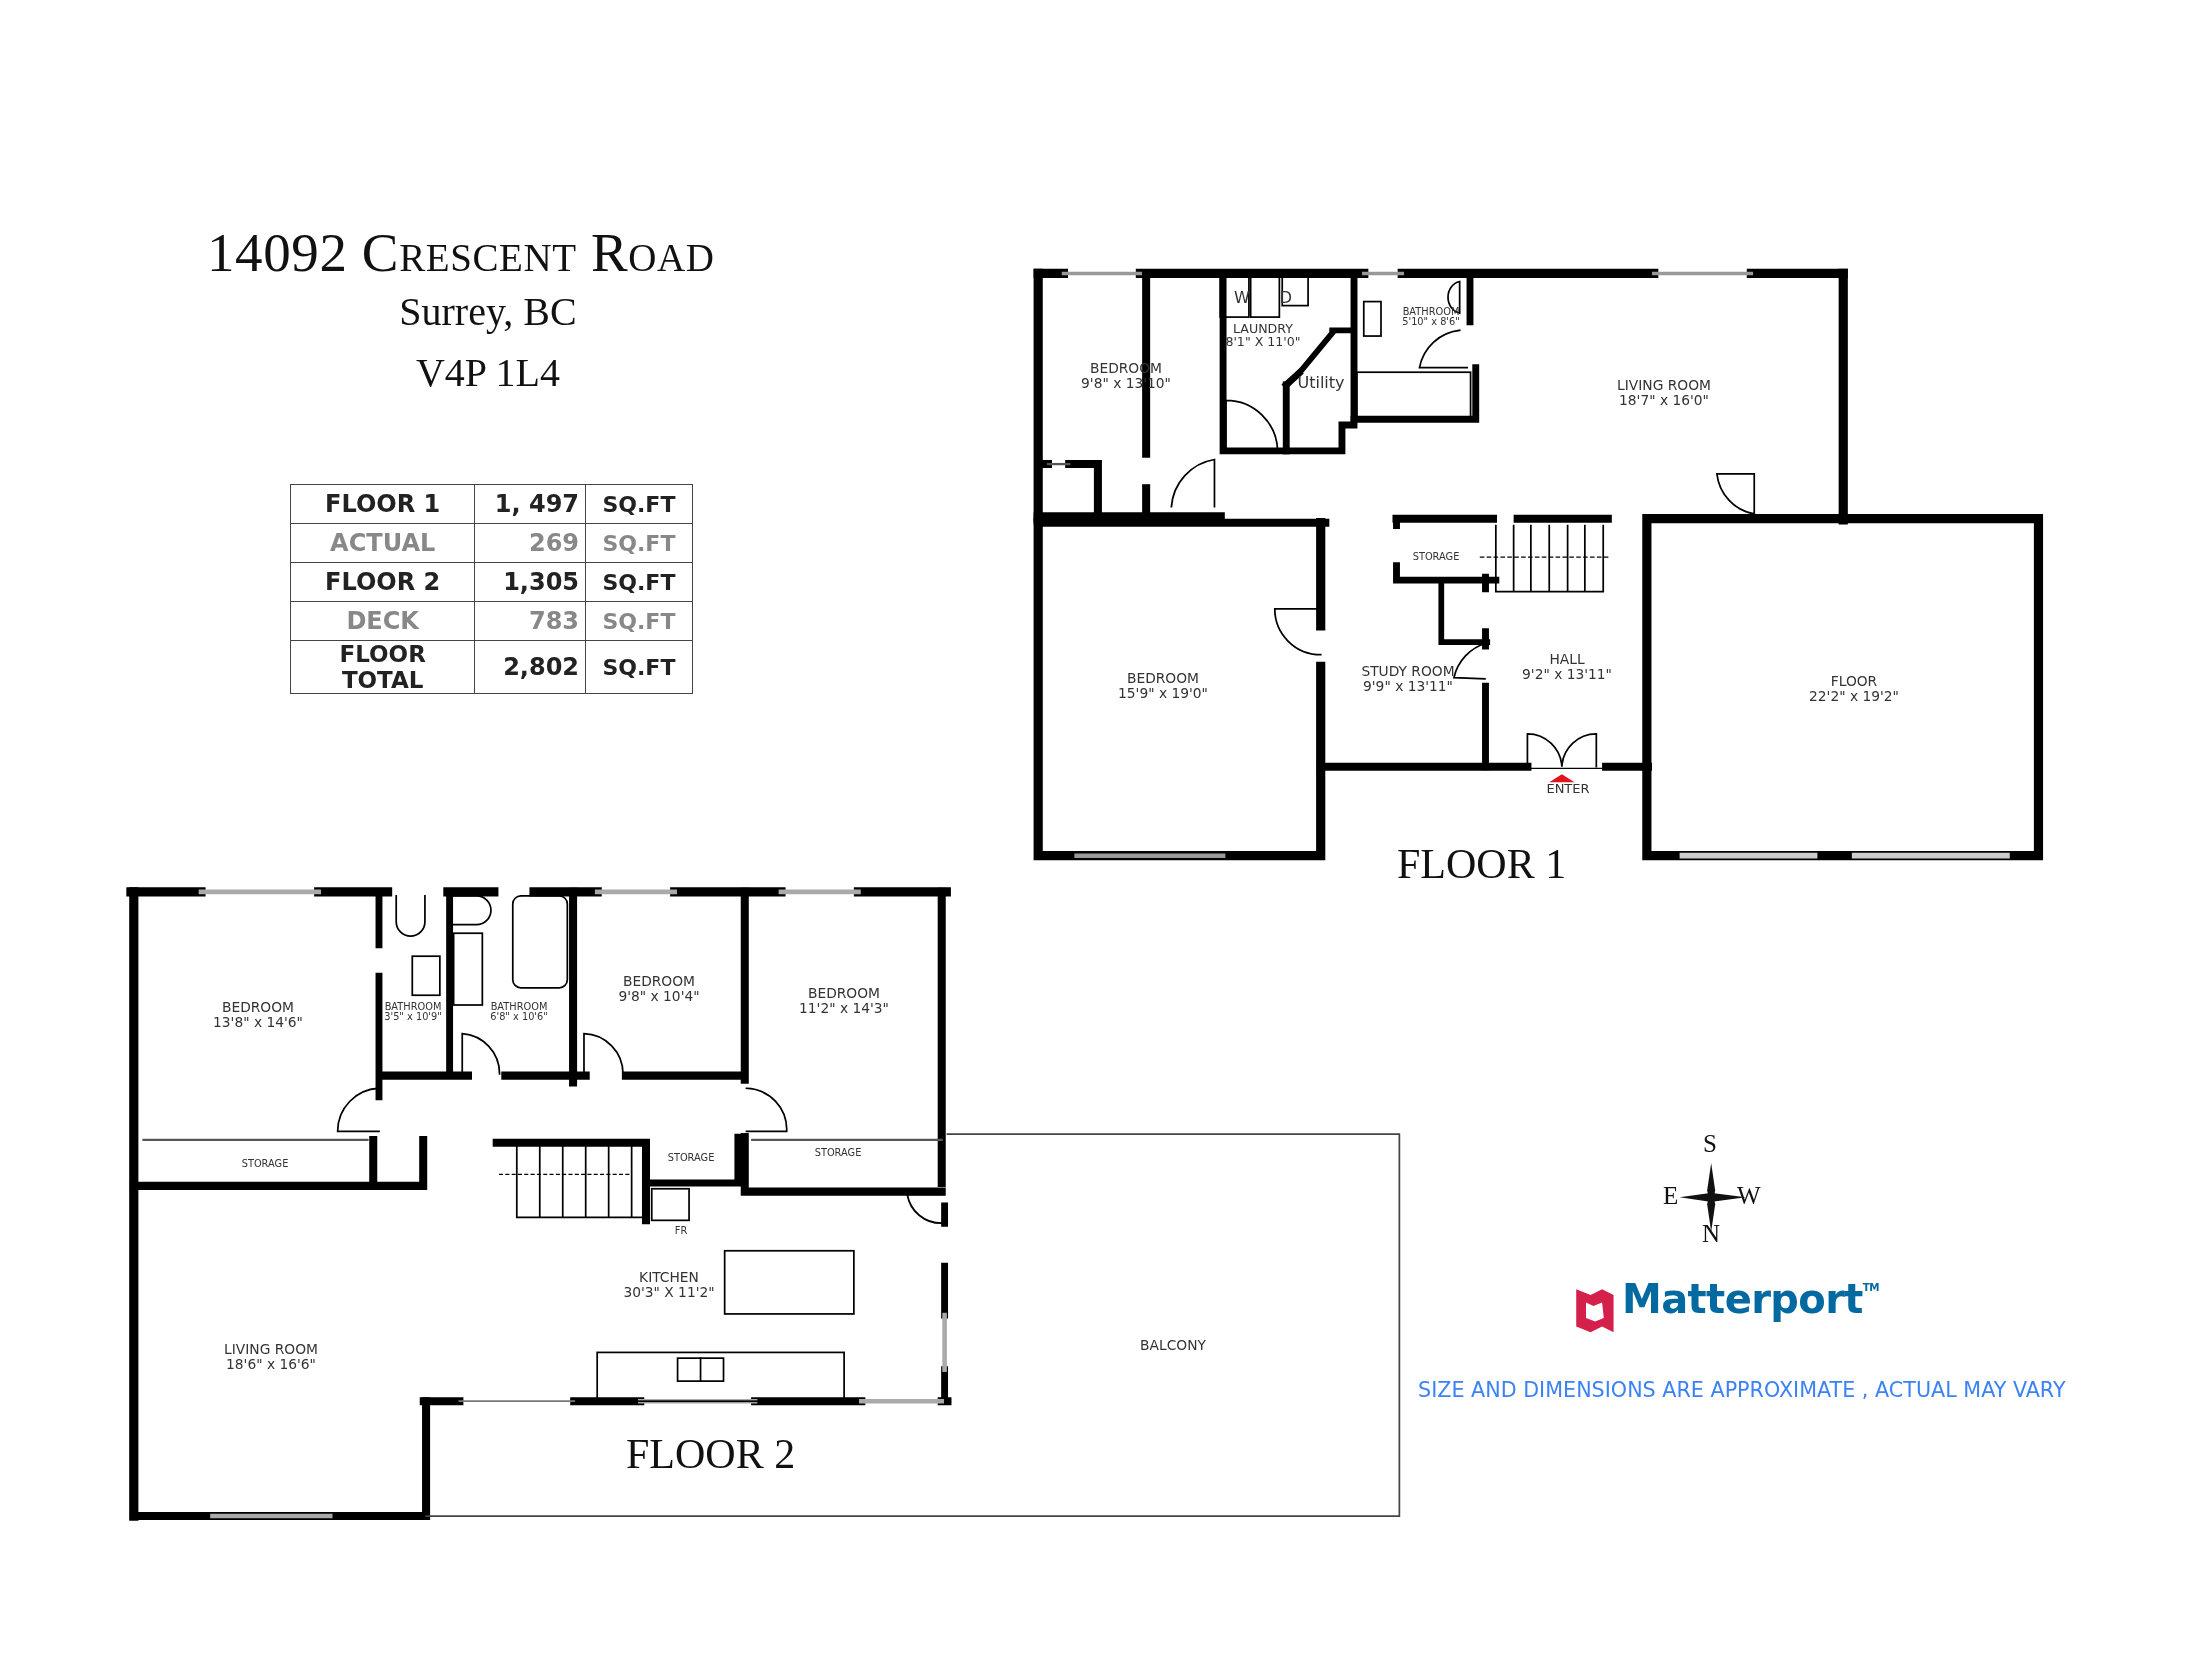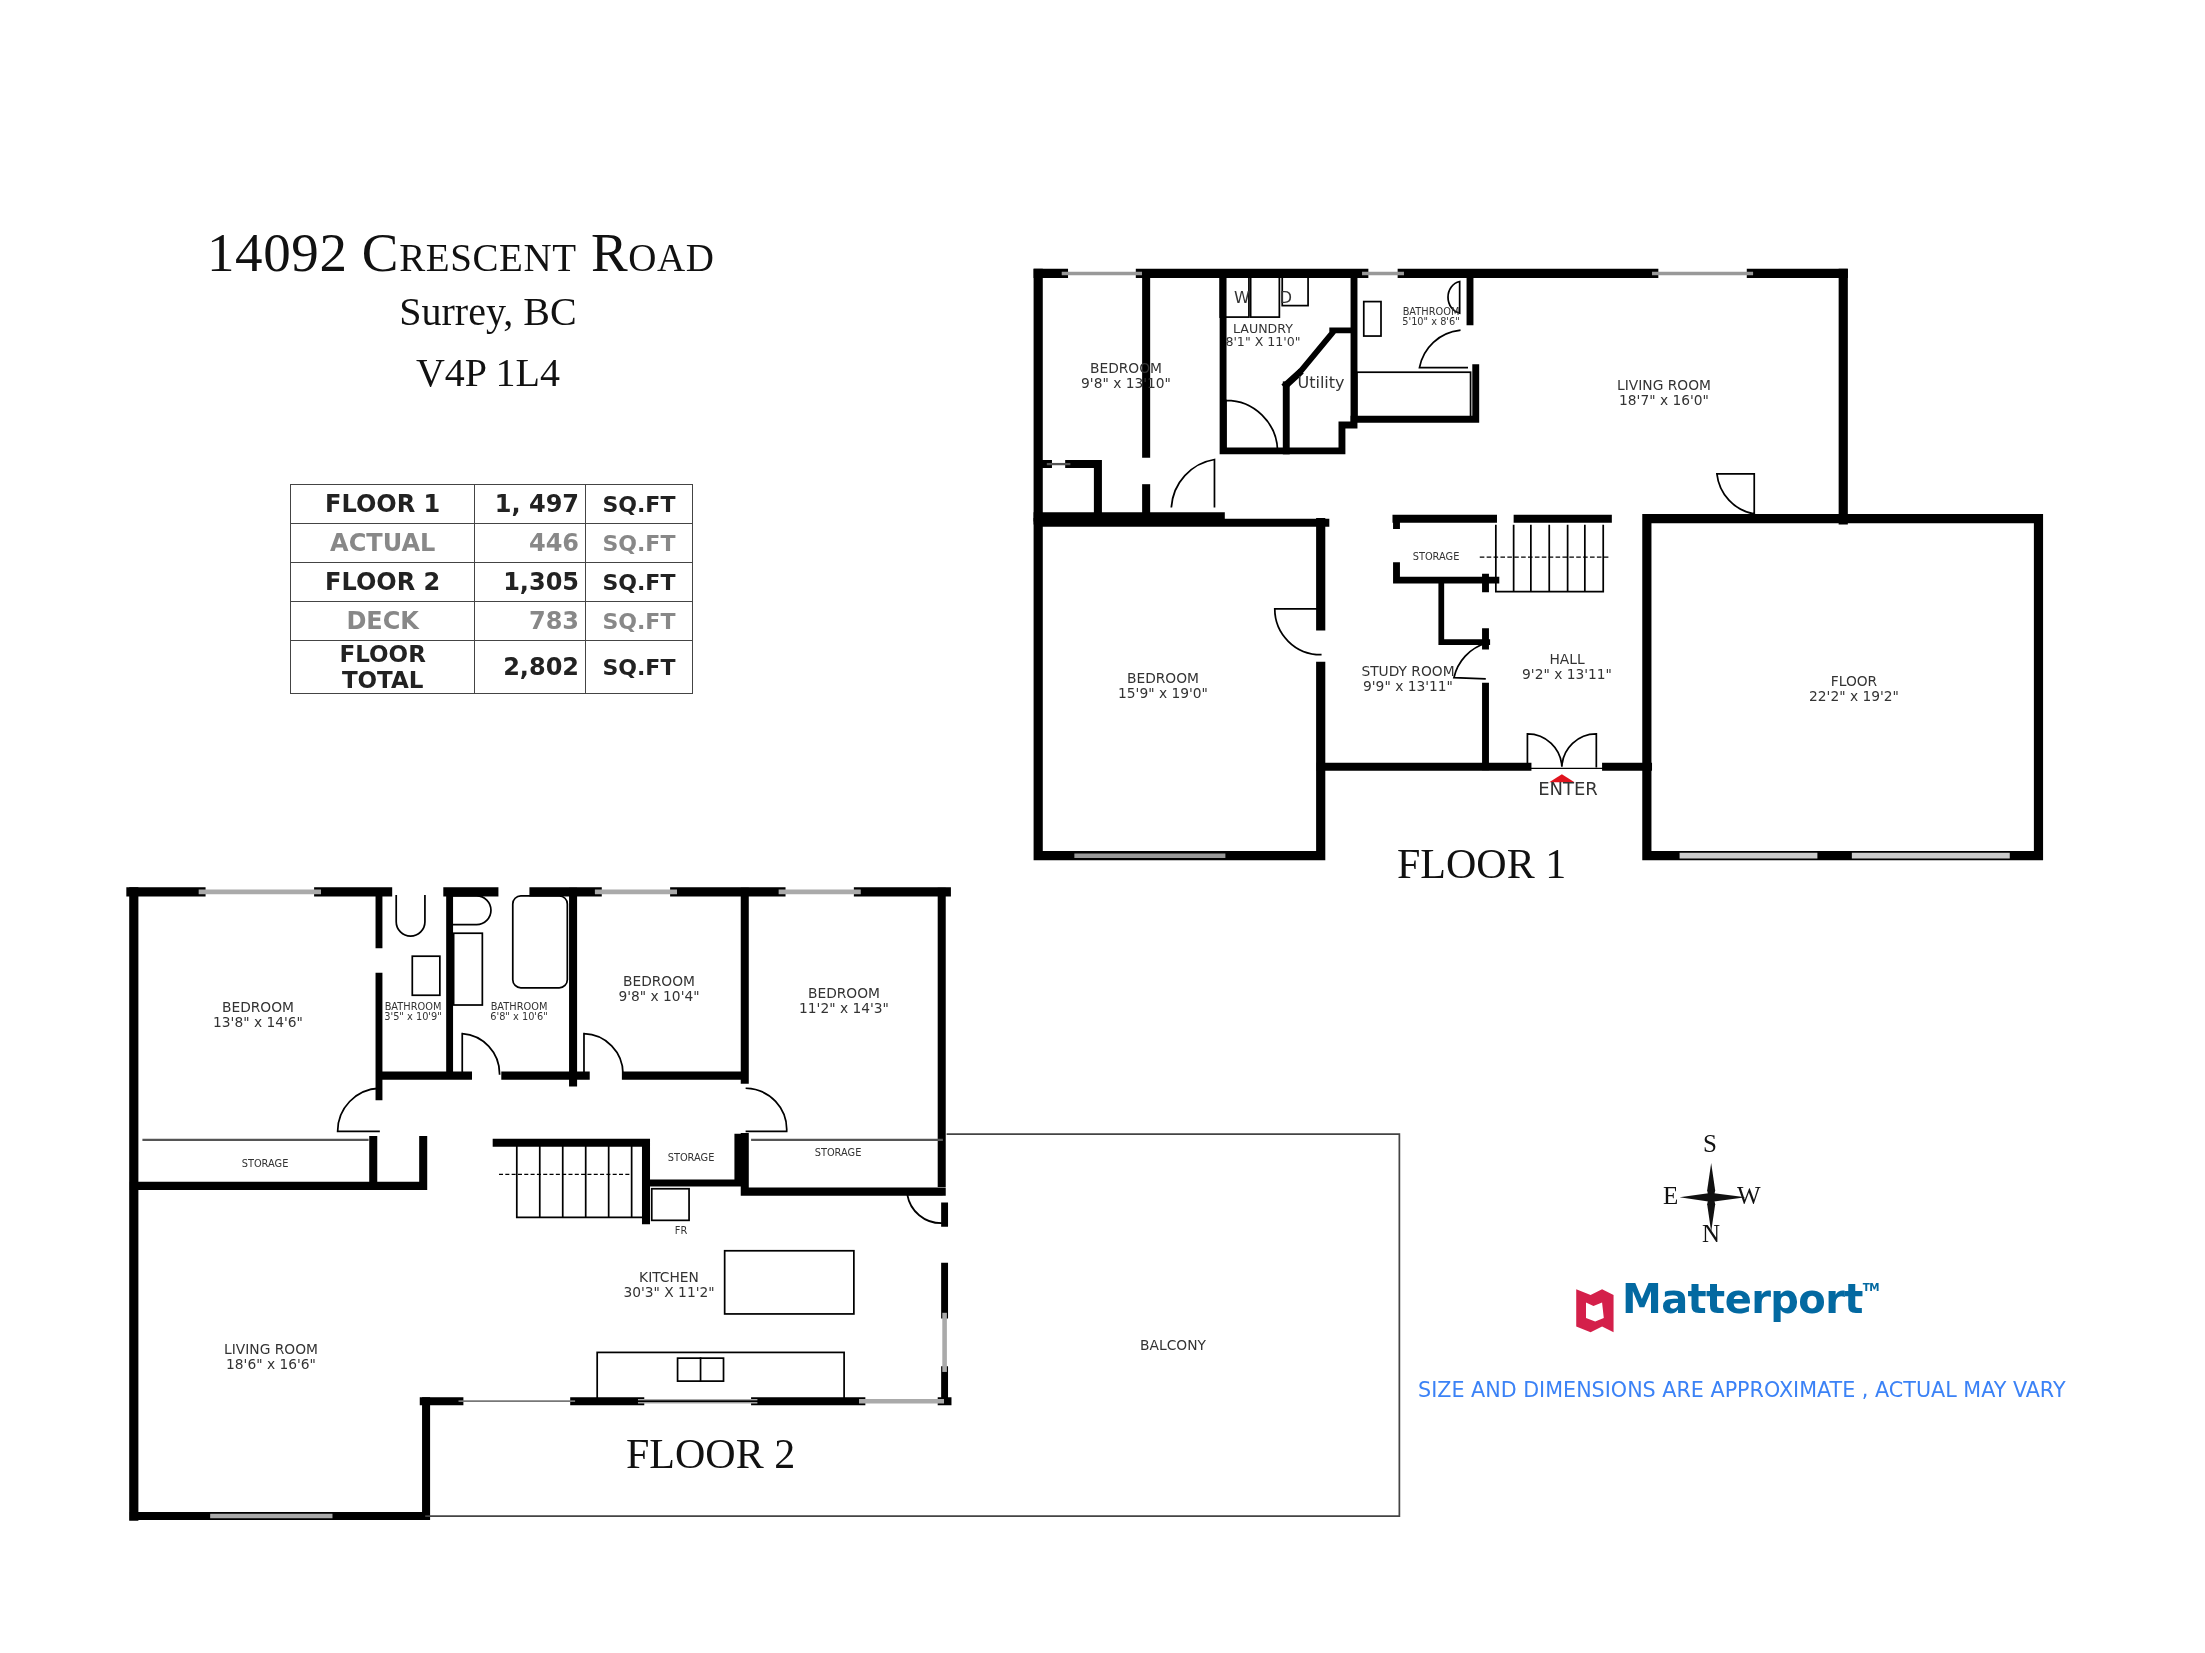--- a/index.html
+++ b/index.html
@@ -32,21 +32,21 @@
 
 <table class="area">
   <tbody>
     <tr>
       <td class="c1">FLOOR 1</td>
       <td class="c2">1, 497</td>
       <td class="c3">SQ.FT</td>
     </tr>
     <tr class="muted">
       <td class="c1">ACTUAL</td>
-      <td class="c2">446</td>
+      <td class="c2">269</td>
       <td class="c3">SQ.FT</td>
     </tr>
     <tr>
       <td class="c1">FLOOR 2</td>
       <td class="c2">1,305</td>
       <td class="c3">SQ.FT</td>
     </tr>
     <tr class="muted">
       <td class="c1">DECK</td>
       <td class="c2">783</td>
@@ -238,21 +238,21 @@
   <div>9'9" x 13'11"</div>
 </div>
 <div class="room" style="left:1567px;top:667px;">
   <div>HALL</div>
   <div>9'2" x 13'11"</div>
 </div>
 <div class="room" style="left:1854px;top:689px;">
   <div>FLOOR</div>
   <div>22'2" x 19'2"</div>
 </div>
-<div class="room" style="left:1568px;top:788px;font-size:18px;">ENTER</div>
+<div class="room" style="left:1568px;top:788px;font-size:13px;">ENTER</div>
 <div class="abs serif floorlabel" style="left:1397px;top:840px;">FLOOR 1</div>
 
 <div class="room" style="left:258px;top:1015px;">
   <div>BEDROOM</div>
   <div>13'8" x 14'6"</div>
 </div>
 <div class="room small" style="left:413px;top:1012px;">
   <div>BATHROOM</div>
   <div>3'5" x 10'9"</div>
 </div>

